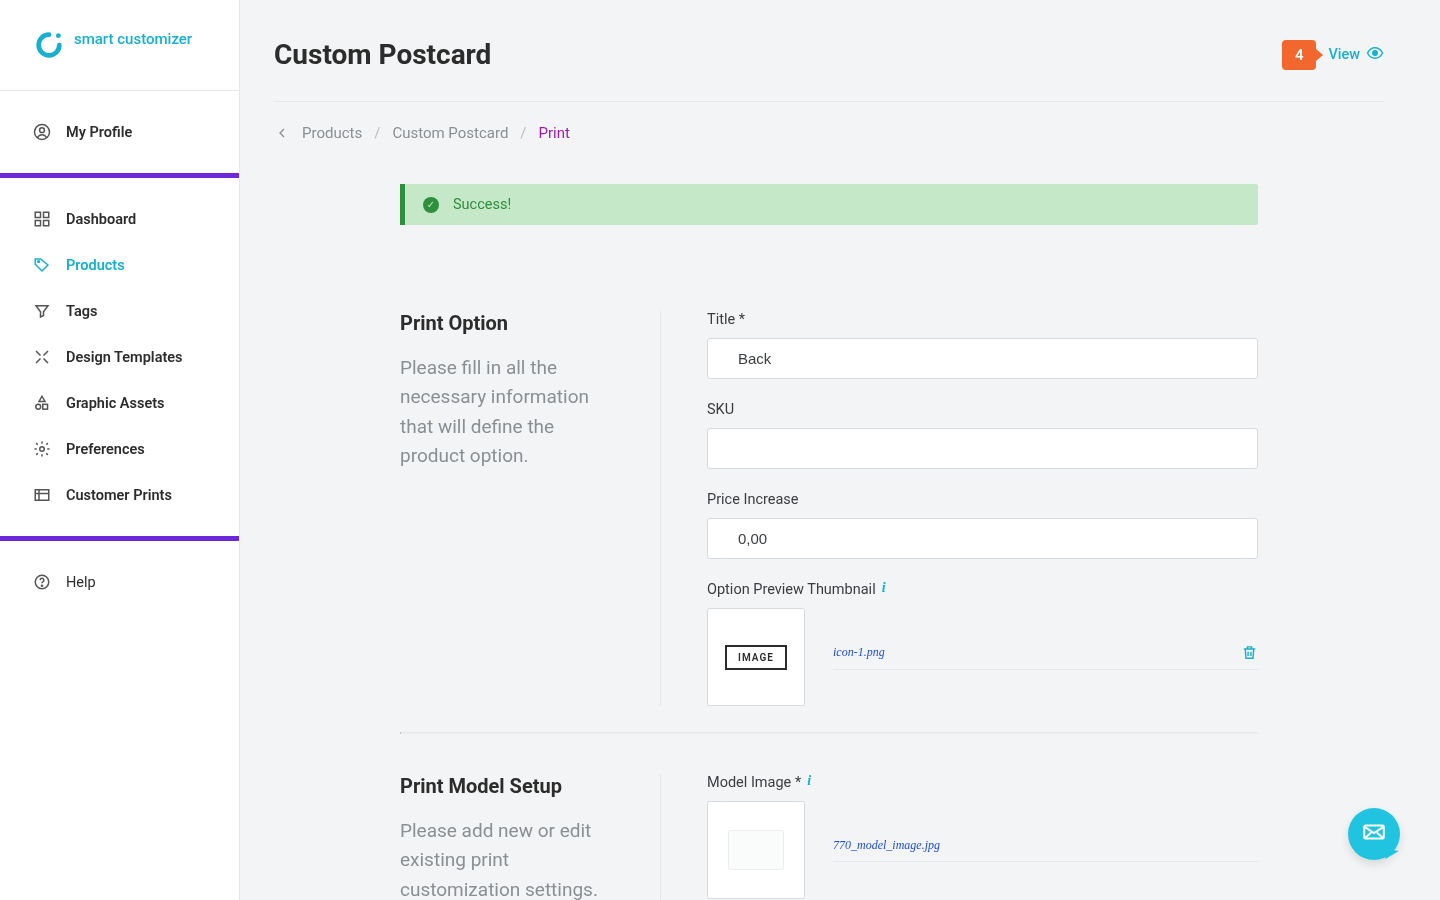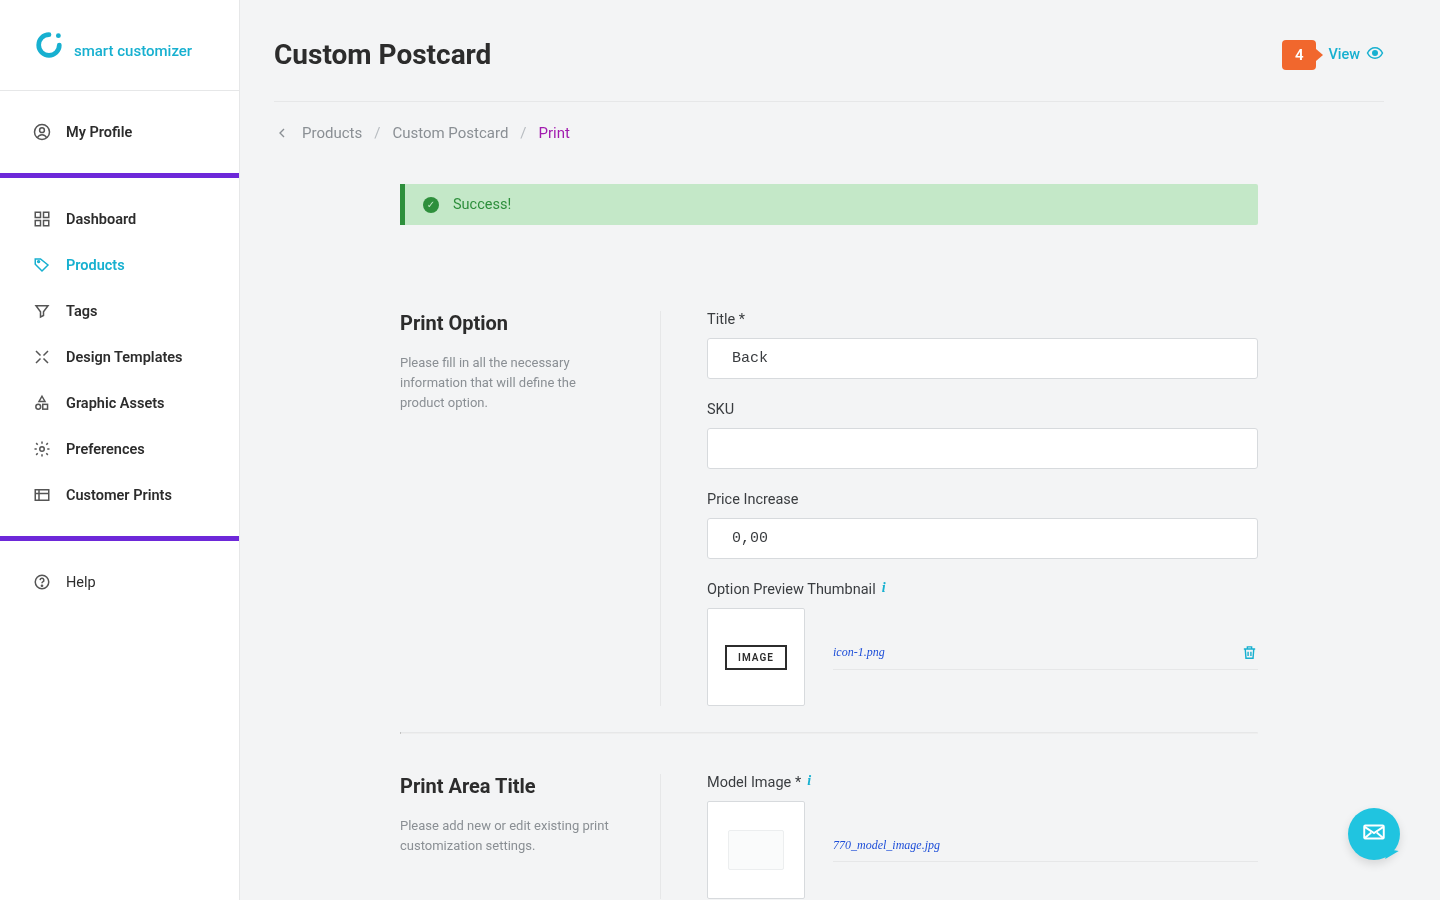--- a/index.html
+++ b/index.html
@@ -21,21 +21,21 @@
 .sidebar {
   width: 240px;
   background: #fff;
   border-right: 1px solid #e6e7e8;
   display: flex;
   flex-direction: column;
   flex-shrink: 0;
 }
 .sidebar-logo {
   display: flex;
-  align-items: flex-end;
+  align-items: flex-start;
   gap: 10px;
   padding: 30px 26px 30px 34px;
   border-bottom: 1px solid #e6e7e8;
 }
 .sidebar-logo .brand {
   color: #17b0d0;
   font-size: 15px;
   font-weight: 500;
 }
 .logo-mark {
@@ -158,44 +158,43 @@
 
 .form-left {
   width: 212px;
   flex-shrink:0;
 }
 .form-left h2 {
   font-size:20px; font-weight:700; color:#2c2c2c;
   margin-bottom: 18px;
 }
 .form-left p {
-  font-size:13px; color:#8a8f94; line-height:1.55;
+  font-size:19px; color:#8a8f94; line-height:1.55;
 }
 .form-right {
   flex:1;
   border-left:1px solid #e6e7e8;
   padding-left: 46px;
 }
 
 .field { margin-bottom: 22px; }
 .field-label {
   font-size:14.5px; color:#3a3d40; margin-bottom:10px; display:flex; align-items:center; gap:6px;
 }
 .info-i {
   color:#17b0d0; font-style:italic; font-family: Georgia, serif; font-weight:700; font-size:14px; cursor:pointer; position:relative; top:-2px;
 }
 .text-input {
   width:100%;
   border:1px solid #d7dadd;
   border-radius:3px;
-  padding: 11px 24px;
+  padding: 11px 30px;
   font-size:15px;
   color:#3a3d40;
   background:#fff;
-  font-family:Liberation Mono, monospace;
 }
 
 .thumb-row {
   display:flex; align-items:center; gap:28px;
 }
 .thumb-box {
   width:98px; height:98px;
   border:1px solid #d7dadd;
   background:#fff;
   display:flex; align-items:center; justify-content:center;
@@ -420,21 +419,21 @@
               </div>
             </div>
           </div>
         </div>
       </div>
 
       <hr class="divider">
 
       <div class="form-block second">
         <div class="form-left">
-          <h2>Print Area Title</h2>
+          <h2>Print Model Setup</h2>
           <p>Please add new or edit existing print customization settings.</p>
         </div>
         <div class="form-right">
           <div class="field" style="margin-bottom:0">
             <div class="field-label">
               <span>Model Image *</span>
               <span class="info-i">i</span>
             </div>
             <div class="thumb-row">
               <div class="thumb-box">

